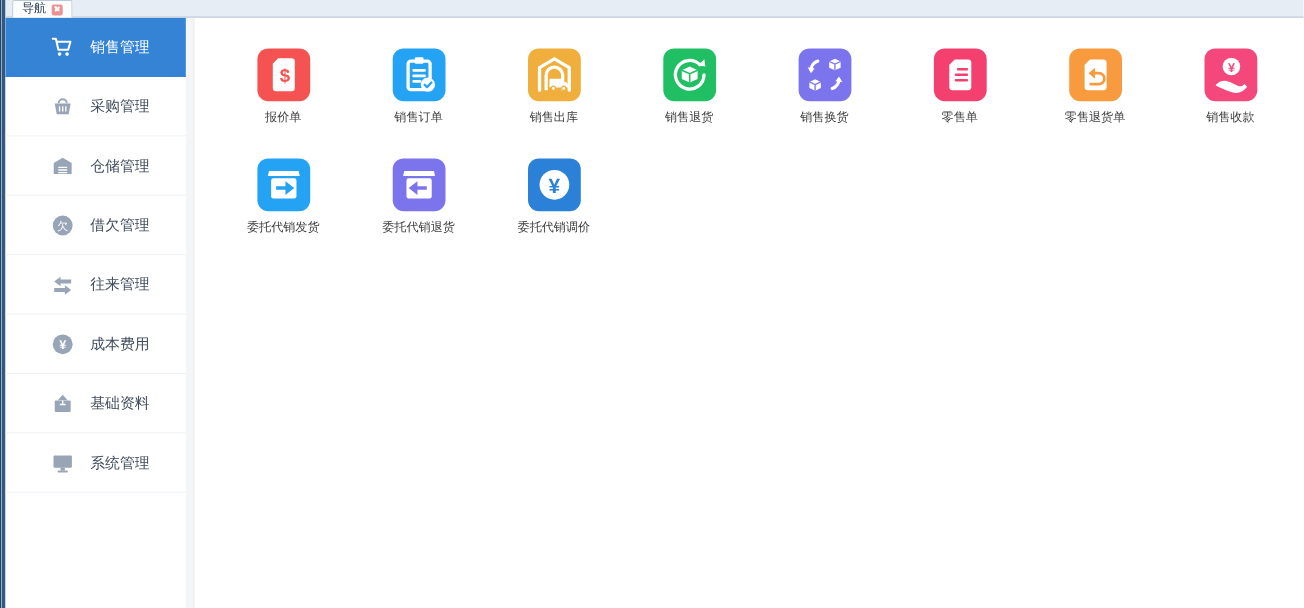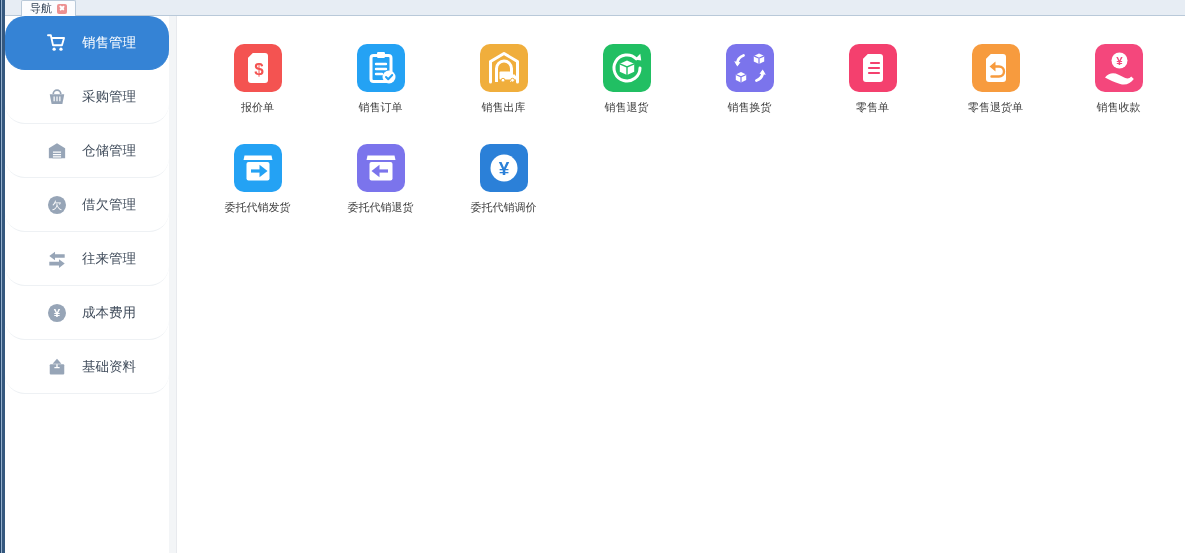--- a/index.html
+++ b/index.html
@@ -14,40 +14,40 @@
     position:absolute; left:0; top:0; width:5px; height:553px;
     background:linear-gradient(90deg,#23456b 0,#23456b 1px,#93aecb 1px,#93aecb 2px,#35587e 2px,#35587e 5px);
   }
   
   .tabbar {
     position:absolute; left:5px; top:0; right:0; height:15px;
     background:#e7edf4; border-bottom:1px solid #b9c9d9;
     display:flex; align-items:flex-end; box-sizing:content-box; z-index:1;
   }
   .tab {
-    position:relative; top:1px; margin-left:16px; height:16px; box-sizing:border-box;
+    position:relative; top:1px; margin-left:6px; height:16px; box-sizing:border-box;
     display:flex; align-items:center; gap:5px; padding:0 8px;
     background:#fbfcfe; border:1px solid #b9c9d9; border-bottom:none;
     border-radius:2px 2px 0 0; z-index:2; cursor:pointer;
   }
   .tab-label { font-size:11px; color:#2c3c50; line-height:11px; white-space:nowrap; }
   .tab-close { width:10px; height:10px; background:#ec9191; border-radius:2px; position:relative; flex:0 0 auto; cursor:pointer; }
   .tab-close::before,.tab-close::after {
     content:""; position:absolute; left:4.2px; top:1.8px; width:1.6px; height:6.4px; background:#fff; border-radius:1px;
   }
   .tab-close::before { transform:rotate(45deg); }
   .tab-close::after  { transform:rotate(-45deg); }
 
   
   .sidebar { position:absolute; left:5px; top:16px; width:164px; bottom:0; background:#fff; z-index:0; }
   .splitter { position:absolute; left:169px; top:16px; width:7px; bottom:0; background:#f3f5f7; border-right:1px solid #e8eaee; }
   .side-item {
     height:53px; display:flex; align-items:center; padding-left:41px; gap:14px;
     border-bottom:1px solid #eef1f4; cursor:pointer;
-    color:#414d5c; font-size:13.5px;border-radius:20px;
+    color:#414d5c; font-size:13.5px;
   }
   .side-icon { width:22px; height:22px; color:#97a5b7; display:flex; align-items:center; justify-content:center; flex:0 0 auto; }
   .side-icon svg { width:22px; height:22px; display:block; }
   .side-item.active { background:#3583d5; color:#fff; border-bottom-color:#3583d5; }
   .side-item.active .side-icon { color:#fff; }
 
   
   .main { position:absolute; left:177px; top:16px; right:0; bottom:0; background:#fff; overflow:hidden; }
   .grid { padding:28px 0 0 19px; display:flex; flex-wrap:wrap; width:984px; }
   .cell { width:123px; display:flex; flex-direction:column; align-items:center; margin-bottom:29px; cursor:pointer; }
@@ -139,20 +139,30 @@
     <span class="side-icon">
       <svg viewBox="0 0 20 20" fill="currentColor">
         <path d="M10 2.6l4 4.5H6z"></path>
         <rect x="3.4" y="7.4" width="13.2" height="9.4" rx="1"></rect>
         <path d="M10 7.4v3.2M7.6 10.6h4.8" stroke="#fff" stroke-width="1.2"></path>
       </svg>
     </span>
     <span>基础资料</span>
   </div>
 
+  <div class="side-item">
+    <span class="side-icon">
+      <svg viewBox="0 0 20 20" fill="currentColor">
+        <rect x="2.4" y="3.8" width="15.2" height="10" rx="1"></rect>
+        <path d="M8.2 13.8h3.6v2.4H8.2z"></path>
+        <rect x="5.8" y="16.2" width="8.4" height="1.6" rx="0.6"></rect>
+      </svg>
+    </span>
+    <span>系统管理</span>
+  </div>
 
 </div>
 
 <div class="splitter"></div>
 
 <div class="main">
   <div class="grid">
 
     <div class="cell">
       <div class="tile" style="background: rgb(244, 83, 81); --tile: #f45351;">

